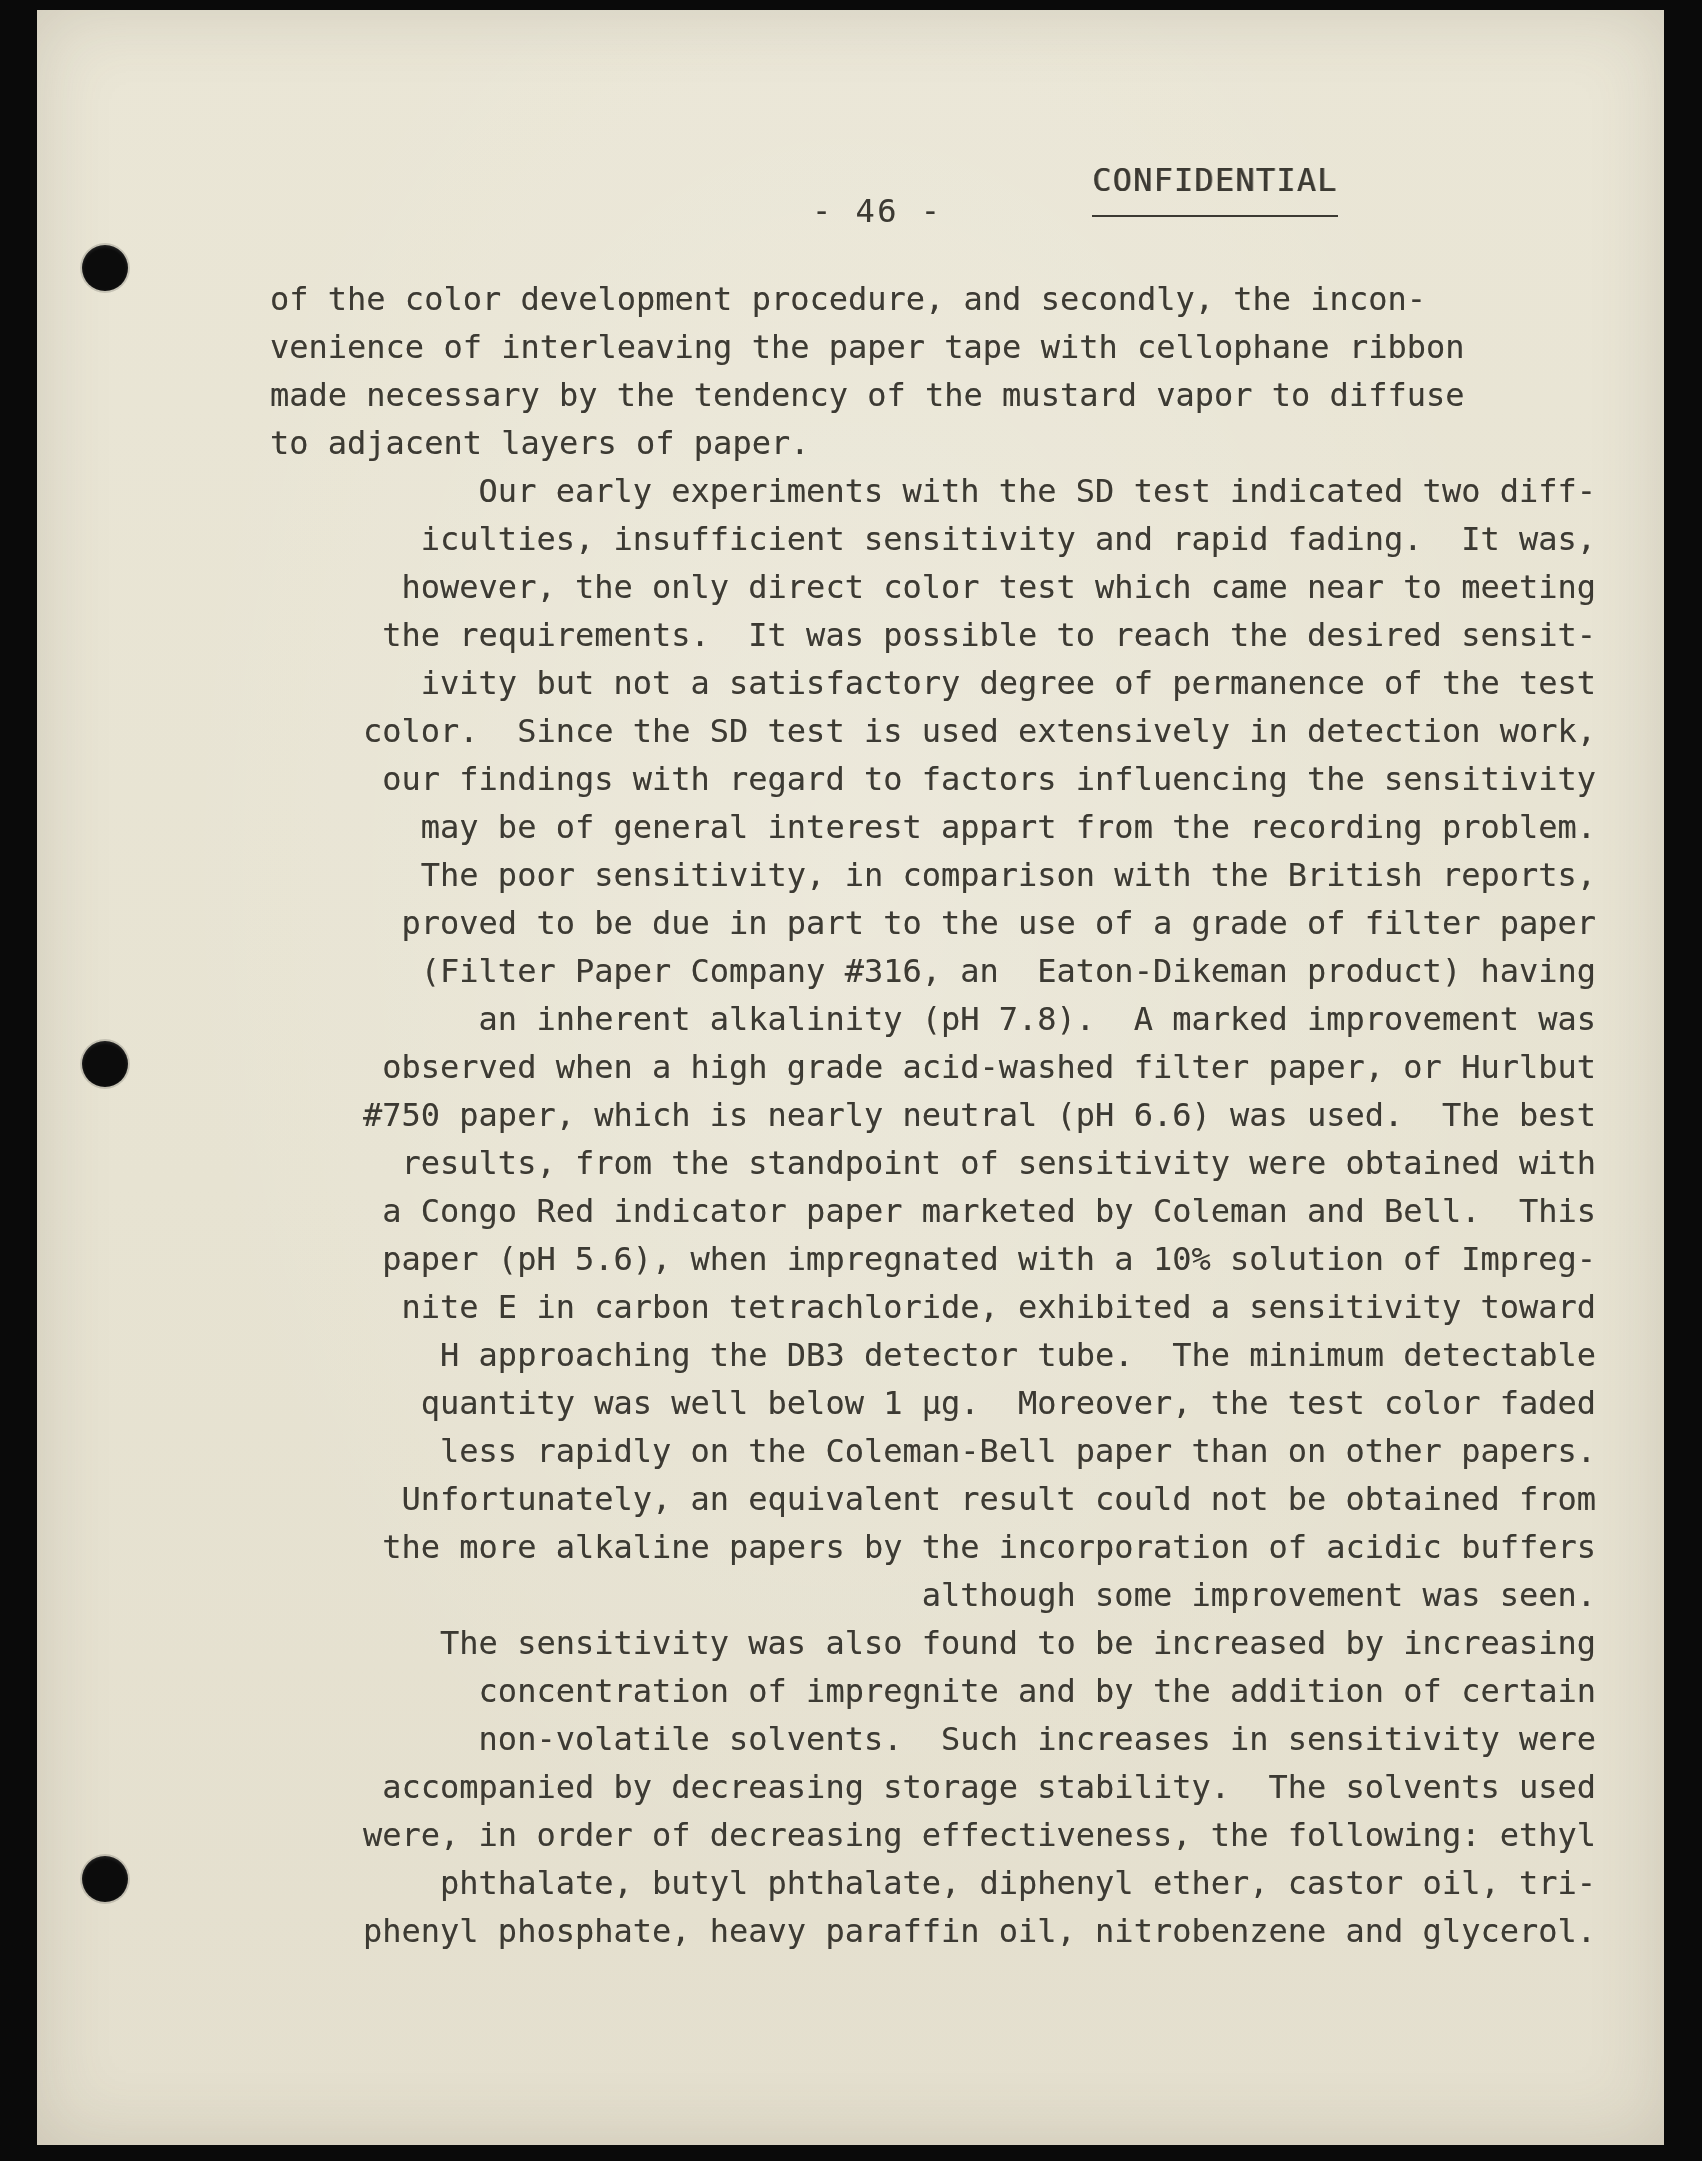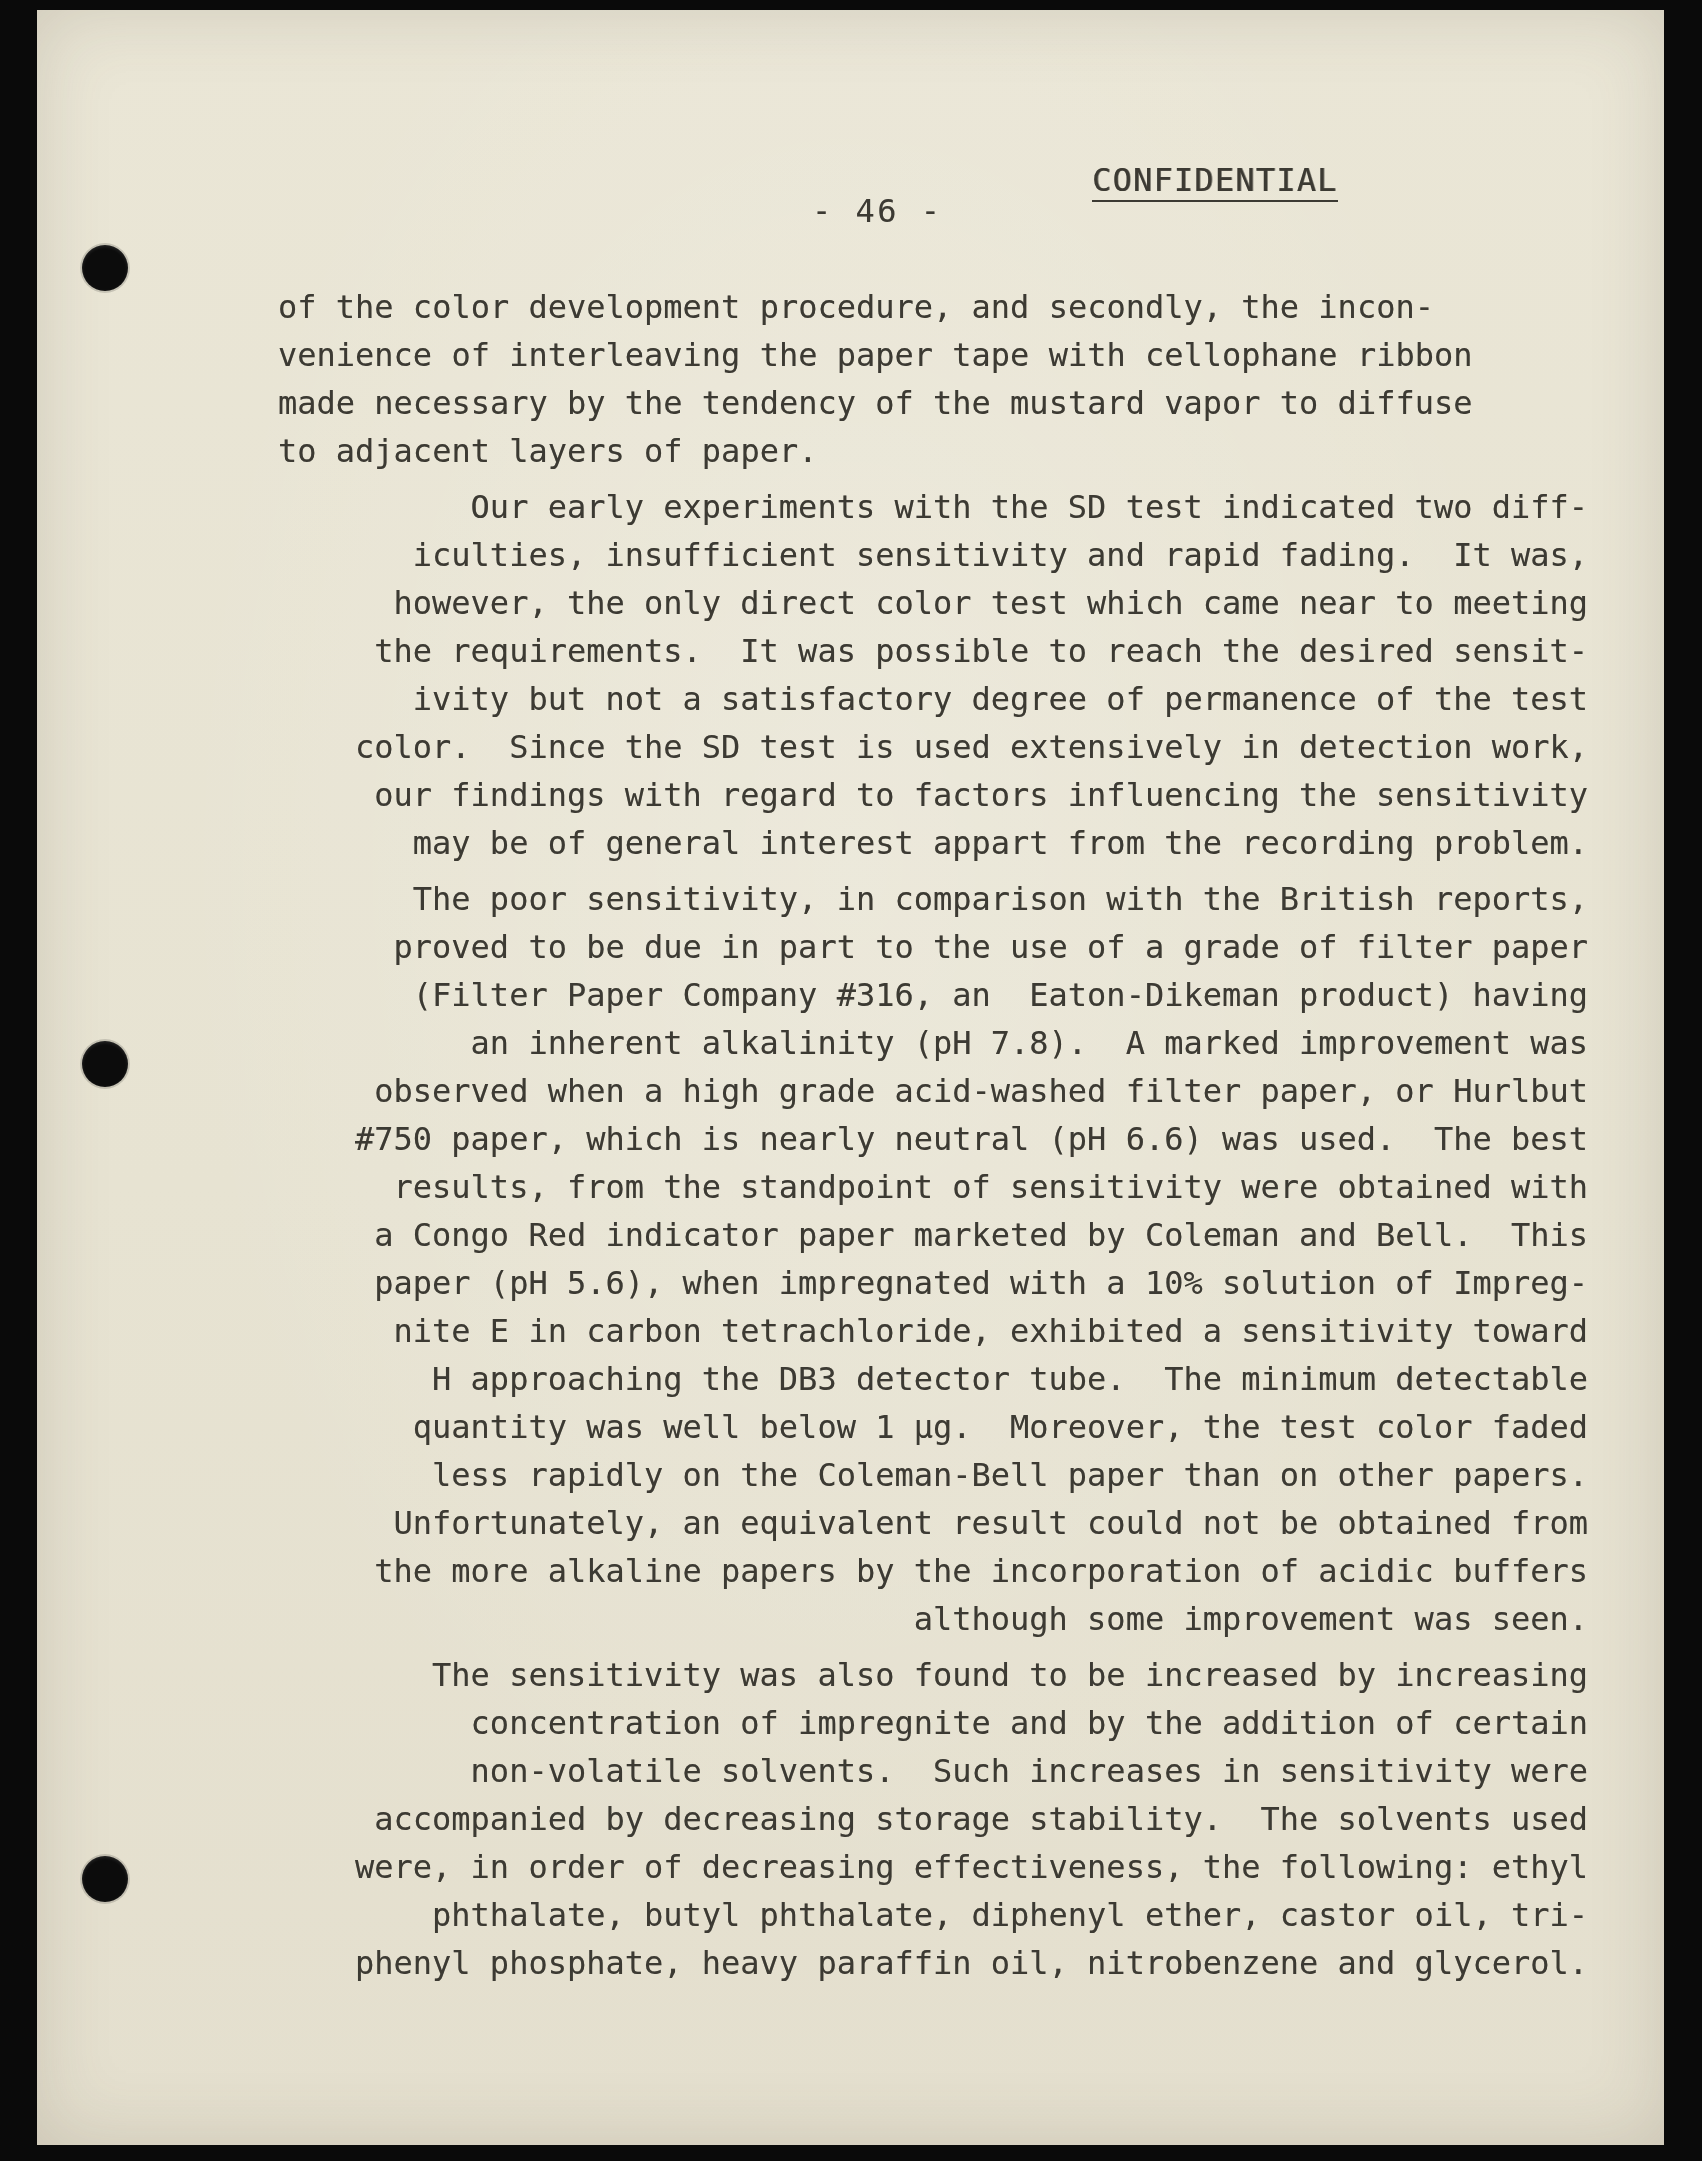--- a/index.html
+++ b/index.html
@@ -42,41 +42,41 @@
   .hole-3 { left: 45px; top: 1846px; }
 
   .classification {
     position: absolute;
     left: 1055px;
     top: 151px;
     font-size: 32px;
     letter-spacing: 1.2px;
     color: #3c3a33;
     border-bottom: 2.5px solid #3c3a33;
-    padding-bottom: 1px;
+    padding-bottom: 16px;
     text-shadow: 0.9px 0 0 rgba(60,58,51,0.55), 0 0 0.6px rgba(60,58,51,0.35);
   }
   .page-number {
     position: absolute;
     left: 775px;
     top: 182px;
     font-size: 32px;
     letter-spacing: 2.5px;
     color: #3c3a33;
     text-shadow: 0 0 0.6px rgba(60,58,51,0.35);
   }
   .body-text {
     position: absolute;
     left: 233px;
     top: 265px;
     width: 1326px;
     color: #3c3a33;
   }
   .para {
-    margin: 8px;
+    margin: 0;
     font-size: 32px;
     line-height: 48px;
     white-space: pre-wrap;
     text-shadow: 0 0 0.6px rgba(60,58,51,0.4);
   }
   .para.indented {
     text-indent: 2.75em;
     text-align: right;
   }
 </style>

